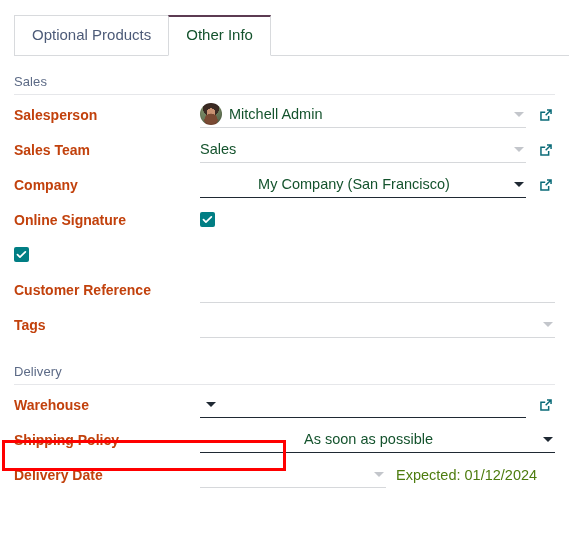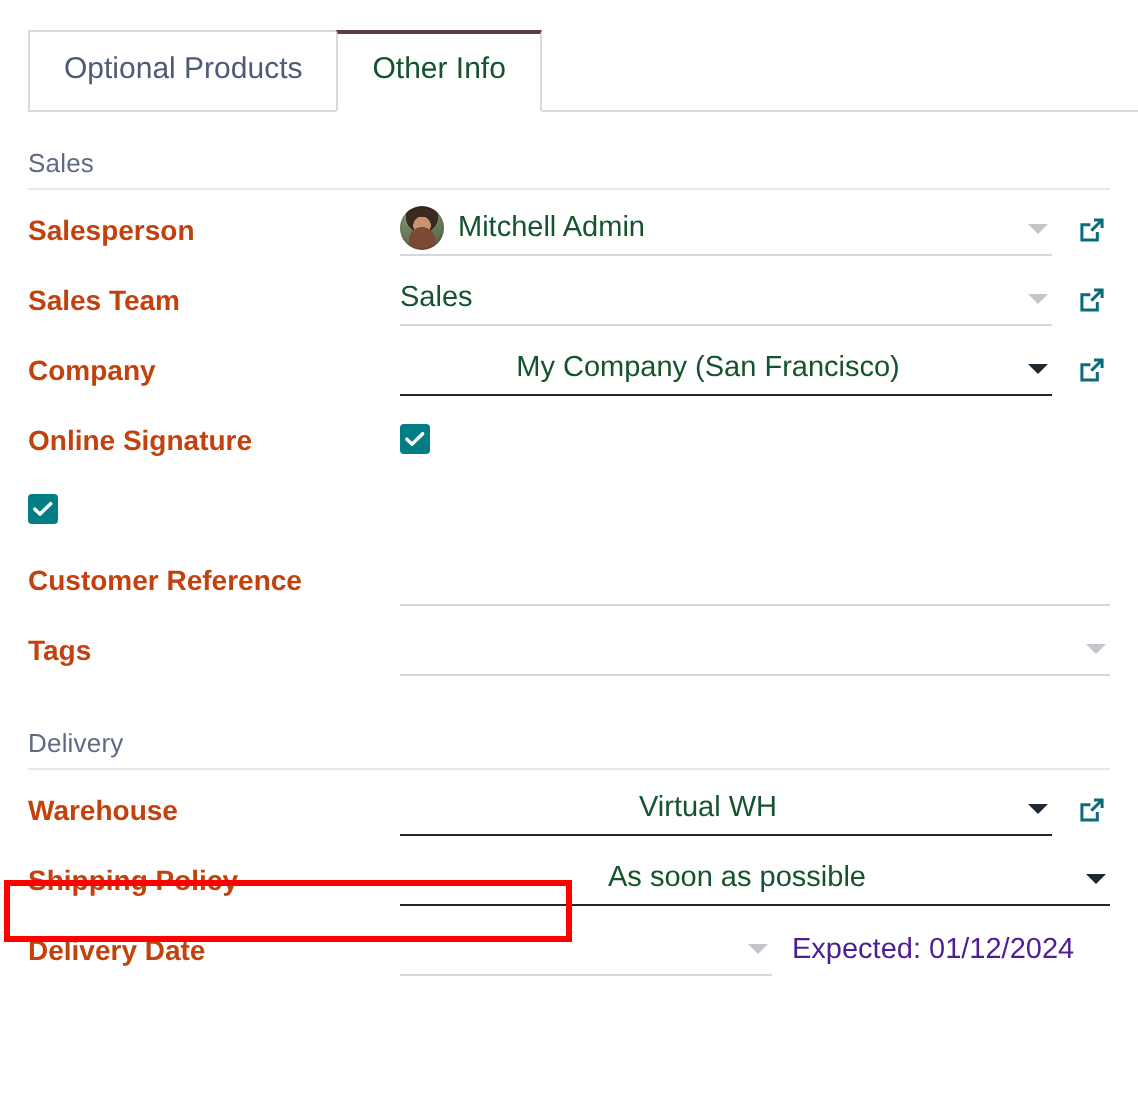--- a/index.html
+++ b/index.html
@@ -166,21 +166,21 @@
     display: inline-flex;
     align-items: center;
     justify-content: center;
     flex: 0 0 15px;
     cursor: pointer;
   }
   .checkbox svg { display:block; }
 
   .expected {
     flex: 0 0 auto;
-    color: #4c1d95;
+    color: #4d7c0f;
     font-size: 14.5px;
     white-space: nowrap;
     margin-left: 10px;
     line-height: 20px;
   }
 
   .date-control {
     flex: 0 0 186px;
     display: flex;
     align-items: center;
@@ -306,21 +306,20 @@
       </div>
     </div>
   </div>
 
   <div class="section-title delivery">Delivery</div>
 
   <div class="row">
     <div class="label">Warehouse</div>
     <div class="field">
       <div class="control strong">
-        <span class="value">Virtual WH</span>
         <span class="caret dark"></span>
       </div>
       <span class="extlink">
         <svg width="16" height="16" viewBox="0 0 16 16" aria-hidden="true">
           <path d="M2.2 4.6h5.0v1.5H3.7v6.2h6.2V9.0h1.5v4.8H2.2z" fill="#0b6b78"></path>
           <path d="M9.0 2.2h4.8v4.8h-1.5V4.75L8.2 8.85 7.15 7.8l4.1-4.1H9.0z" fill="#0b6b78"></path>
         </svg>
       </span>
     </div>
   </div>

